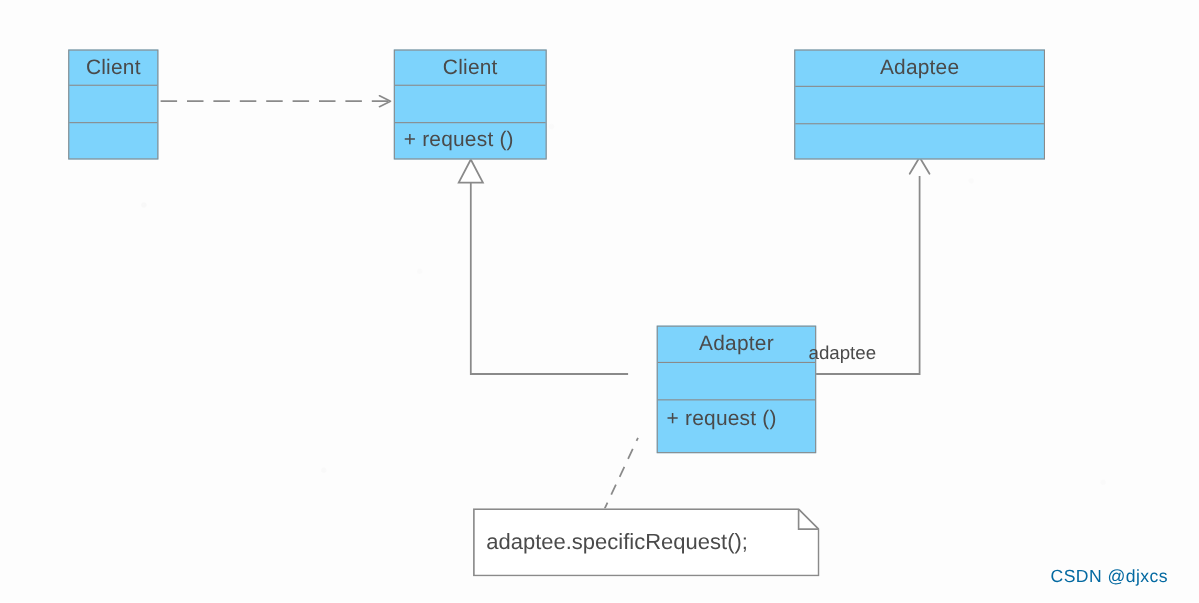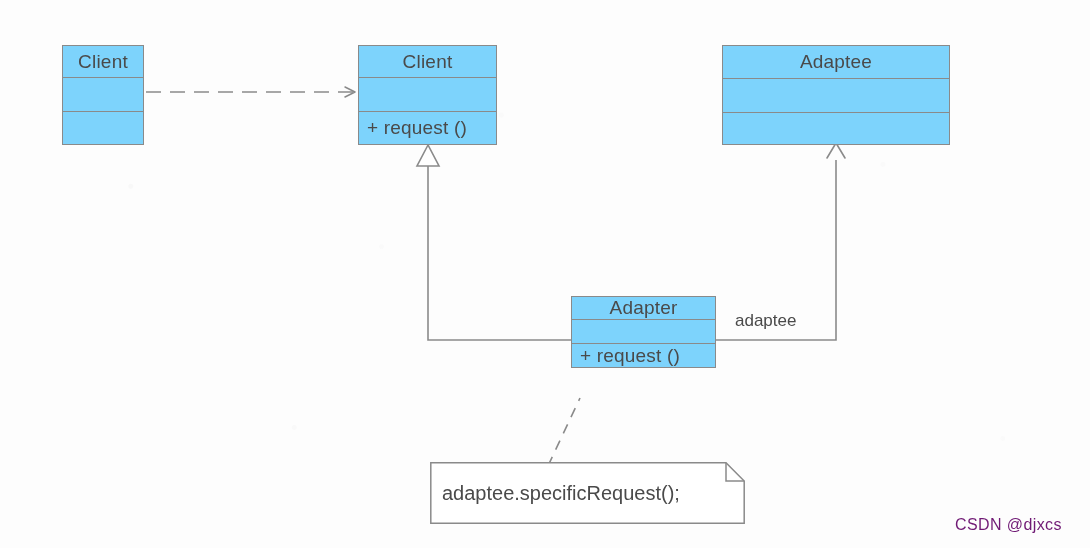--- a/index.html
+++ b/index.html
@@ -87,21 +87,21 @@
   .note-shape {
     position: absolute;
     left: 0; top: 0;
   }
   .note-text {
     position: relative;
     z-index: 2;
   }
   .watermark {
     position: absolute;
-    color: #701a75;
+    color: #0369a1;
     font-size: 16px;
     letter-spacing: 0.4px;
     white-space: nowrap;
   }
 </style>
 </head>
 <body>
 
 <div id="canvas">
 
@@ -150,21 +150,21 @@
     <div class="uml-row name">Client</div>
     <div class="uml-row attrs blank"></div>
     <div class="uml-row ops">+ request ()</div>
   </div>
 
   <div class="uml-class" style="left:722px; top:45px; width:228px; height:100px;">
     <div class="uml-row name">Adaptee</div>
     <div class="uml-row attrs blank"></div>
   </div>
 
-  <div class="uml-class" style="left:571px; top:296px; width:145px; height:72px;">
+  <div class="uml-class" style="left:597px; top:296px; width:145px; height:116px;">
     <div class="uml-row name">Adapter</div>
     <div class="uml-row attrs blank"></div>
     <div class="uml-row ops">+ request ()</div>
   </div>
 
   <div class="edge-label" style="left:735px; top:311px;">adaptee</div>
 
   <div class="uml-note" style="left:430px; top:462px; width:315px; height:62px;border-radius:28px;">
     <svg class="note-shape" width="315" height="62">
       <path d="M0.8,0.8 L296,0.8 L314.2,19 L314.2,61.2 L0.8,61.2 Z" fill="#ffffff" stroke="#8a8a8a" stroke-width="1.5" stroke-linejoin="miter"></path>

